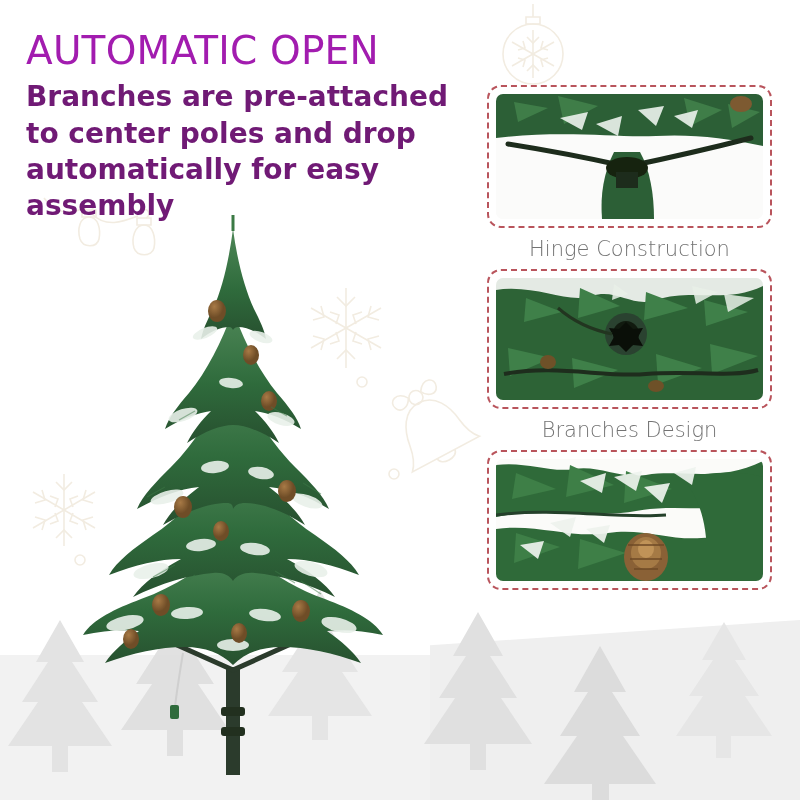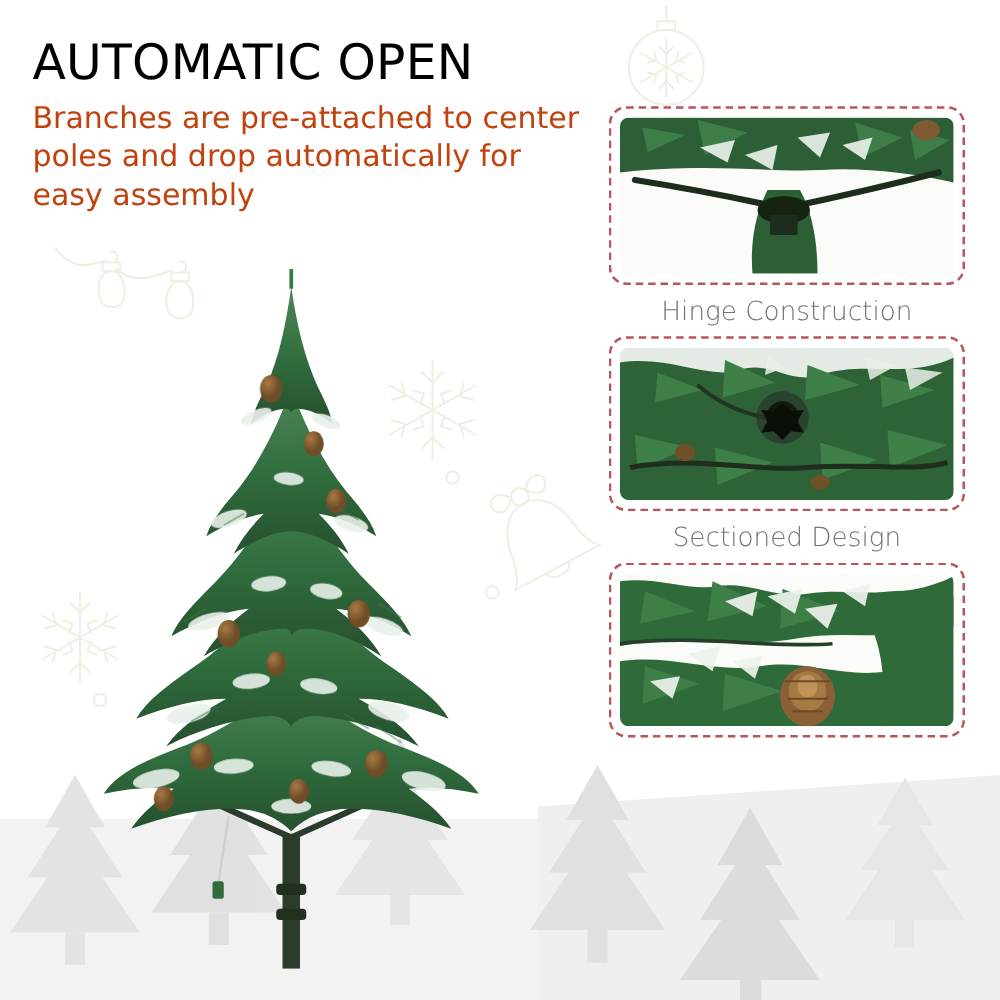--- a/index.html
+++ b/index.html
@@ -30,32 +30,32 @@
 
   
   .silhouettes { position:absolute; left:0; top:560px; width:800px; height:240px; }
   .silhouettes svg { display:block; }
 
   
   .headline {
     position:absolute; left:26px; top:30px; width:445px;
   }
   .headline h1 {
-    color:#000000;
+    color:#a21caf;
     font-size:39px;
     font-weight:400;
     letter-spacing:.2px;
     line-height:1.08;
     white-space:nowrap;
   }
   .headline p {
     margin-top:7px;
-    color:#c2410c;
-    font-size:24px;
-    font-weight:400;
+    color:#701a75;
+    font-size:28px;
+    font-weight:700;
     line-height:1.30;
   }
 
   
   .product { position:absolute; left:55px; top:215px; width:360px; height:560px; }
   .product svg { display:block; }
 
   
   .panels { position:absolute; left:487px; top:85px; width:285px; }
   .panel { position:relative; margin-bottom:9px; }
@@ -416,21 +416,21 @@
             <circle cx="130" cy="56" r="21" fill="#2a4230"></circle>
             <circle cx="130" cy="56" r="13" fill="#111a0f"></circle>
             <path d="M130 44 l7 7 l10 -1 l-5 9 l5 9 l-10 -1 l-7 7 l-7 -7 l-10 1 l5 -9 l-5 -9 l10 1 z" fill="#0a0f08"></path>
             <path d="M8 96 C60 86, 110 100, 150 96 C196 92, 234 100, 262 92" stroke="#1e2d1d" stroke-width="4" fill="none"></path>
             <path d="M62 30 C78 44, 96 52, 116 56" stroke="#223520" stroke-width="3" fill="none"></path>
             <ellipse cx="52" cy="84" rx="8" ry="7" fill="#6e5128"></ellipse>
             <ellipse cx="160" cy="108" rx="8" ry="6" fill="#6e5128"></ellipse>
           </svg>
         </div>
       </div>
-      <div class="caption">Sectioned Design</div>
+      <div class="caption">Branches Design</div>
     </div>
 
     <div class="panel">
       <div class="frame">
         <div class="shot">
           <svg width="267" height="122" viewBox="0 0 267 122" preserveAspectRatio="none">
             <rect width="267" height="122" fill="#fbfbf9"></rect>
             <g fill="#2f6a39">
               <path d="M0 6 C30 2, 54 14, 78 10 C104 6, 122 20, 150 16 C186 10, 222 24, 267 2 v40
                        C222 56, 180 44, 140 52 C100 60, 54 46, 0 58 Z"></path>

